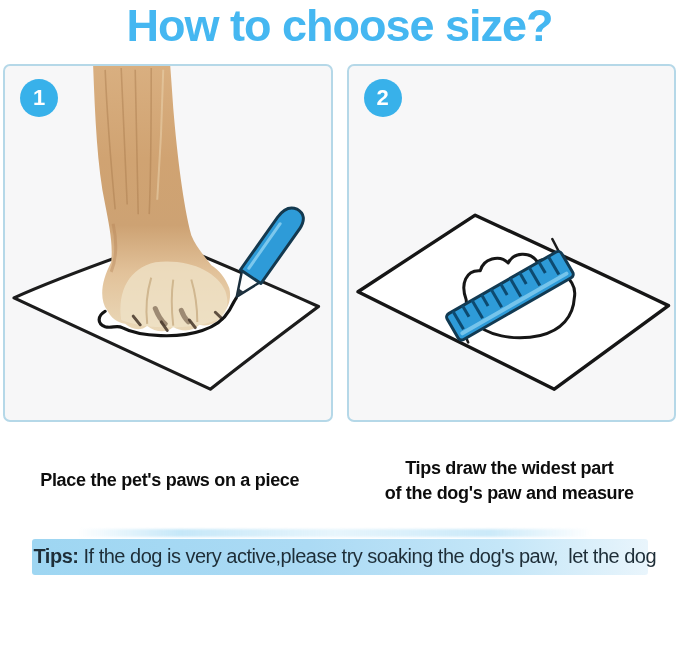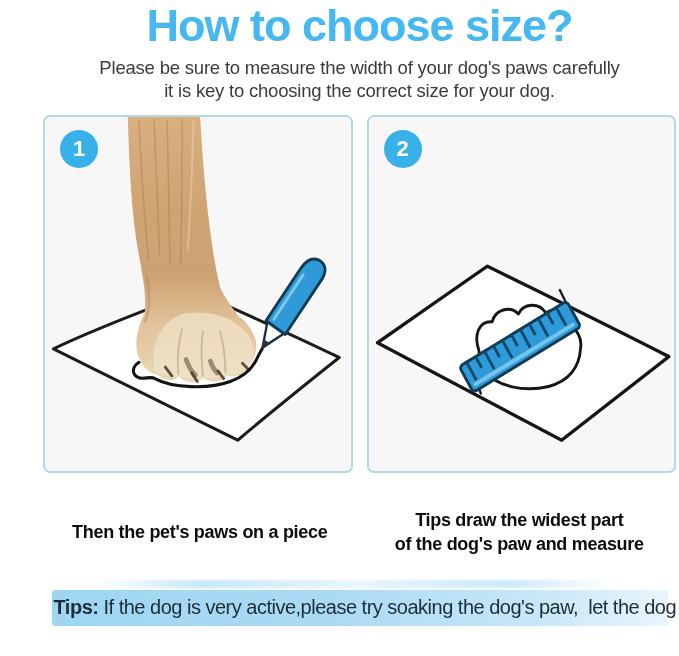--- a/index.html
+++ b/index.html
@@ -3,21 +3,21 @@
 <meta charset="utf-8">
 <style>
   * { box-sizing: border-box; }
   html, body { margin: 0; padding: 0; }
   body {
     width: 679px; height: 656px;
     background: #ffffff;
     font-family: "Liberation Sans", sans-serif;
     overflow: hidden;
   }
-  .page { position: relative; width: 679px; height: 656px; padding-left: 40px; }
+  .page { position: relative; width: 679px; height: 656px; }
 
   .title {
     padding-top: 2px;
     text-align: center;
     font-size: 45px; font-weight: 700;
     color: #45b7f1; letter-spacing: -1px; line-height: 1.08;
   }
   .subtitle {
     margin-top: 5px; text-align: center;
     font-size: 18.5px; line-height: 1.26;
@@ -66,24 +66,20 @@
     background: linear-gradient(90deg, rgba(160,216,244,0), rgba(160,216,244,.6) 20%, rgba(160,216,244,.25) 50%, rgba(160,216,244,.55) 80%, rgba(160,216,244,0));
   }
 </style>
 </head>
 <body>
 
 <div class="page">
 
   <div class="title">How to choose size?</div>
 
-  <div class="subtitle">
-    <div>Please be sure to measure the width of your dog's paws carefully</div>
-    <div>it is key to choosing the correct size for your dog.</div>
-  </div>
 
   <div class="panels">
 
     <div class="panel">
       <div class="badge">1</div>
       <svg class="illus" viewBox="0 -14 325 368" preserveAspectRatio="none">
         <defs>
           <linearGradient id="furGrad" x1="0" y1="0" x2="0" y2="1">
             <stop offset="0" stop-color="#d9af80"></stop>
             <stop offset="0.35" stop-color="#d0a372"></stop>
@@ -171,21 +167,21 @@
             <path d="M 108 -30 V -17"></path>
             <path d="M 119 -30 V -9"></path>
           </g>
         </g>
       </svg>
     </div>
   </div>
 
   <div class="captions">
     <div class="caption">
-      <div>Then the pet's paws on a piece</div>
+      <div>Place the pet's paws on a piece</div>
     </div>
     <div class="caption">
       <div>Tips draw the widest part</div>
       <div>of the dog's paw and measure</div>
     </div>
   </div>
 
   <div class="tips">
     <div class="tips-glow"></div>
     <div class="tips-line"><span class="tips-label">Tips:</span><span> If the dog is very active,please try soaking the dog's paw,  let the dog</span></div>

